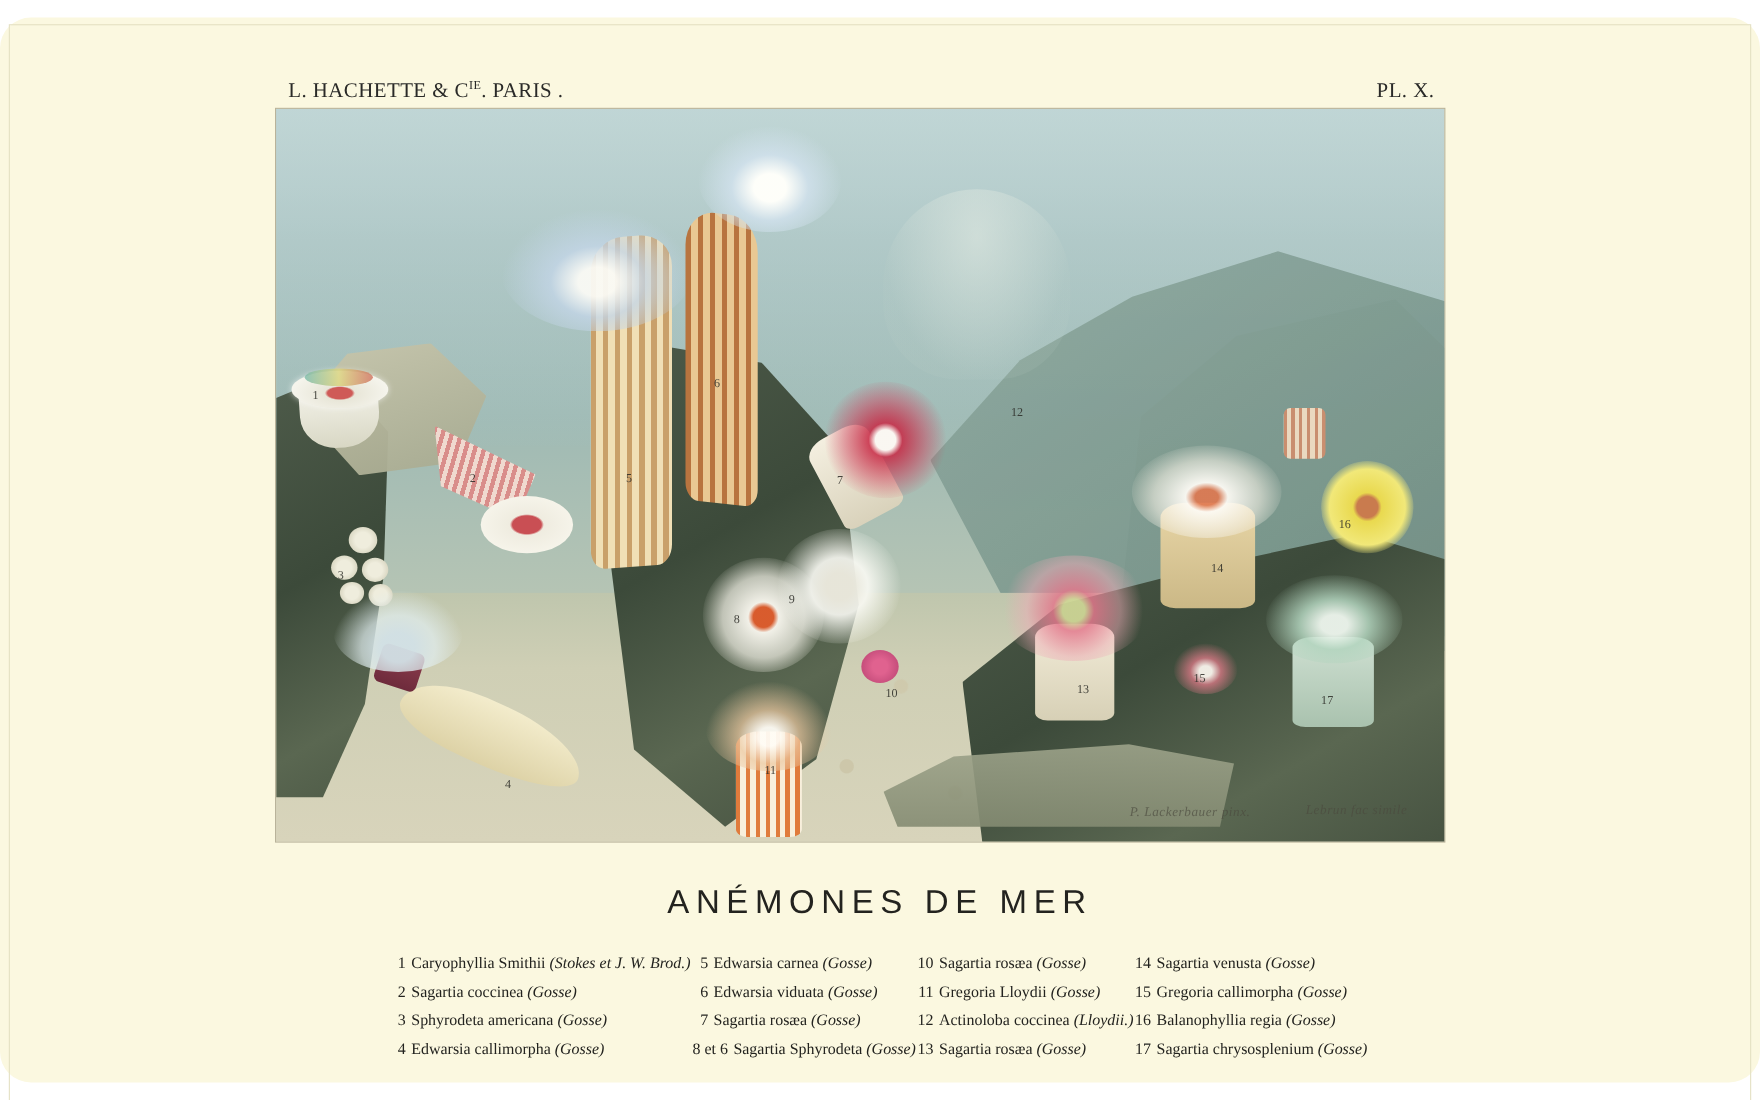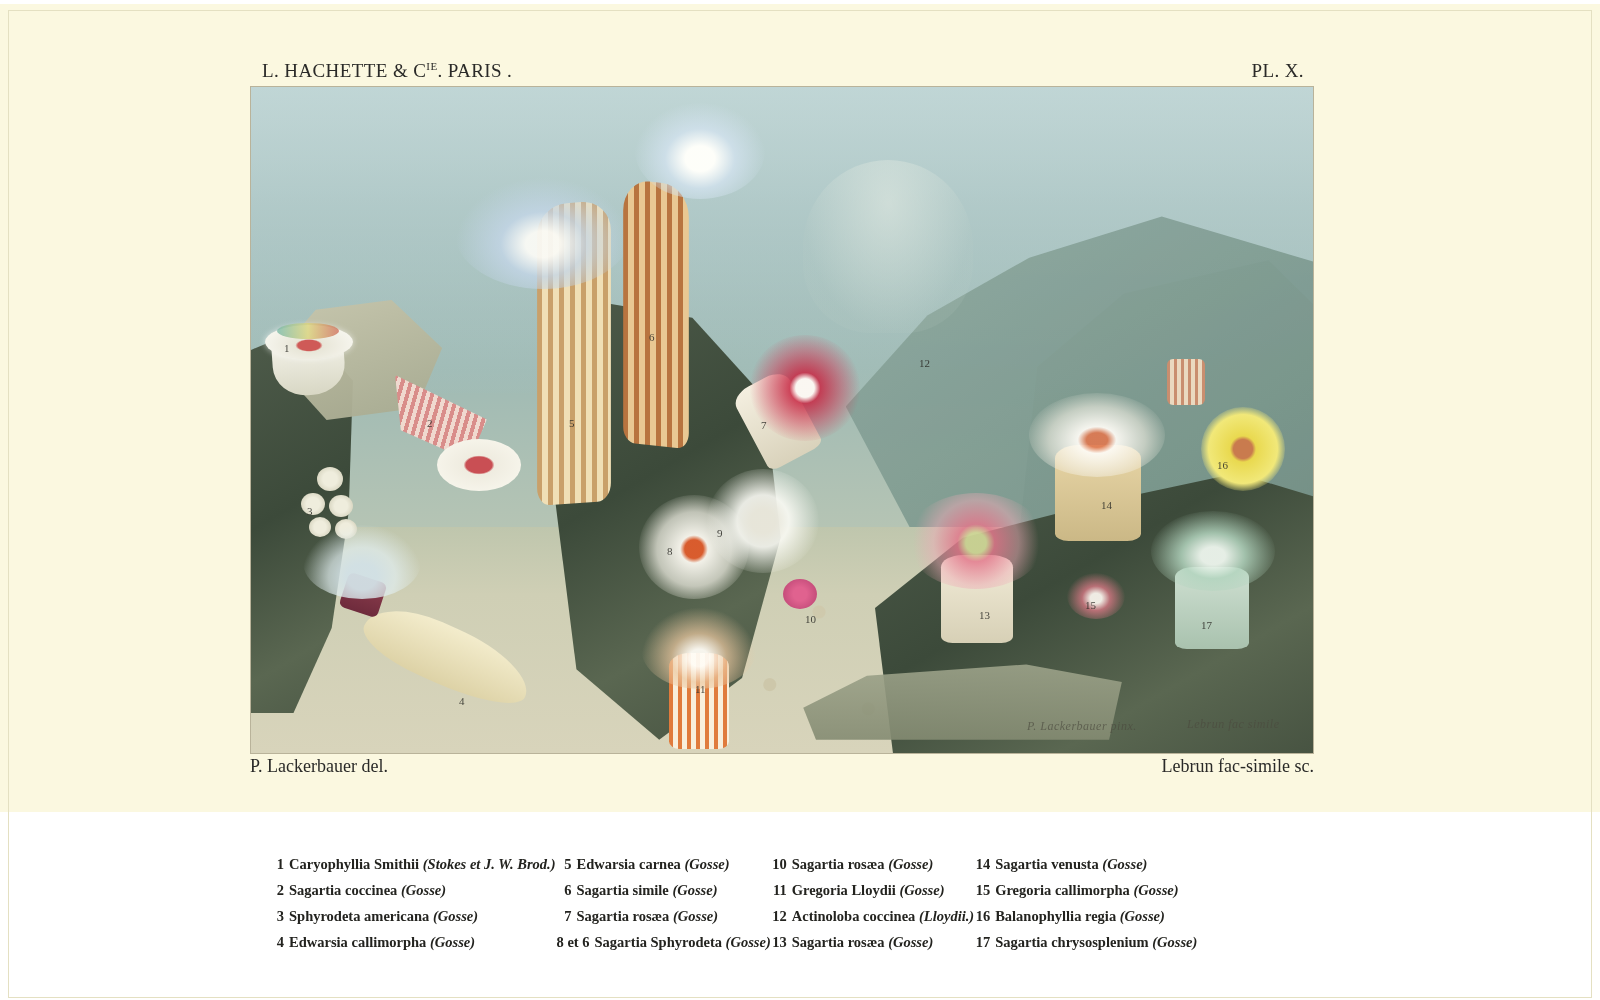--- a/index.html
+++ b/index.html
@@ -8,25 +8,26 @@
     background: #ffffff;
   }
   body {
     width: 1600px;
     height: 1000px;
     overflow: hidden;
     font-family: "Liberation Serif", serif;
   }
   #plate {
     position: absolute;
-    left: 0; top: 4px;
+    left: 0; top: 16px;
     width: 1600px;
-    height: 808px;
+    height: 968px;
     background: #fbf8e0;
     box-sizing: border-box;
+    border-radius: 28px;
   }
   .paper-edge {
     position: absolute;
     left: 8px; top: 6px;
     width: 1584px; height: 988px;
     border: 1px solid #e4e0c2;
     box-sizing: border-box;
     pointer-events: none;
   }
 
@@ -202,22 +203,21 @@
     letter-spacing: 6px;
     color: #23231f;
   }
 
   
   .legend {
     position: absolute;
     left: 268px; top: 852px;
     width: 1060px;
     display: flex;
-    justify-content: flex-start;
-    font-weight: bold;
+    justify-content: center;
   }
   .legend-col {
     display: flex;
     flex-direction: column;
     gap: 9px;
   }
   .legend-item {
     font-size: 14.5px;
     color: #23231f;
     white-space: nowrap;
@@ -403,83 +403,80 @@
            border-radius:26% 26% 16% 16% / 12% 12% 8% 8%;"></div>
       <div class="tentacles" style="left:900px; top:424px; width:124px; height:80px;
            background:radial-gradient(ellipse at 50% 56%, rgba(238,246,238,0.95) 0 14%, rgba(178,212,190,0.85) 36%, rgba(178,212,190,0) 74%);"></div>
       <div class="num" style="left:950px; top:532px;">17</div>
     </div>
 
     <div class="sig" style="left:776px; top:632px;">P. Lackerbauer pinx.</div>
     <div class="sig" style="left:936px; top:630px;">Lebrun fac simile</div>
   </div>
 
-  <div class="credits">
-    <div>P. Lackerbauer del.</div>
-    <div>Lebrun fac-simile sc.</div>
+
+  <div class="plate-title">ANÉMONES DE MER</div>
+
+  <div class="legend">
+
+    <div class="legend-col">
+      <div class="legend-item">
+        <span class="idx">1</span><span>Caryophyllia Smithii</span> <span class="auth">(Stokes et J. W. Brod.)</span>
+      </div>
+      <div class="legend-item">
+        <span class="idx">2</span><span>Sagartia coccinea</span> <span class="auth">(Gosse)</span>
+      </div>
+      <div class="legend-item">
+        <span class="idx">3</span><span>Sphyrodeta americana</span> <span class="auth">(Gosse)</span>
+      </div>
+      <div class="legend-item">
+        <span class="idx">4</span><span>Edwarsia callimorpha</span> <span class="auth">(Gosse)</span>
+      </div>
+    </div>
+
+    <div class="legend-col">
+      <div class="legend-item">
+        <span class="idx">5</span><span>Edwarsia carnea</span> <span class="auth">(Gosse)</span>
+      </div>
+      <div class="legend-item">
+        <span class="idx">6</span><span>Edwarsia viduata</span> <span class="auth">(Gosse)</span>
+      </div>
+      <div class="legend-item">
+        <span class="idx">7</span><span>Sagartia rosæa</span> <span class="auth">(Gosse)</span>
+      </div>
+      <div class="legend-item">
+        <span class="idx" style="min-width:34px;">8 et 6</span><span>Sagartia Sphyrodeta</span> <span class="auth">(Gosse)</span>
+      </div>
+    </div>
+
+    <div class="legend-col">
+      <div class="legend-item">
+        <span class="idx">10</span><span>Sagartia rosæa</span> <span class="auth">(Gosse)</span>
+      </div>
+      <div class="legend-item">
+        <span class="idx">11</span><span>Gregoria Lloydii</span> <span class="auth">(Gosse)</span>
+      </div>
+      <div class="legend-item">
+        <span class="idx">12</span><span>Actinoloba coccinea</span> <span class="auth">(Lloydii.)</span>
+      </div>
+      <div class="legend-item">
+        <span class="idx">13</span><span>Sagartia rosæa</span> <span class="auth">(Gosse)</span>
+      </div>
+    </div>
+
+    <div class="legend-col">
+      <div class="legend-item">
+        <span class="idx">14</span><span>Sagartia venusta</span> <span class="auth">(Gosse)</span>
+      </div>
+      <div class="legend-item">
+        <span class="idx">15</span><span>Gregoria callimorpha</span> <span class="auth">(Gosse)</span>
+      </div>
+      <div class="legend-item">
+        <span class="idx">16</span><span>Balanophyllia regia</span> <span class="auth">(Gosse)</span>
+      </div>
+      <div class="legend-item">
+        <span class="idx">17</span><span>Sagartia chrysosplenium</span> <span class="auth">(Gosse)</span>
+      </div>
+    </div>
+
   </div>
 
-
-  <div class="legend">
-
-    <div class="legend-col">
-      <div class="legend-item">
-        <span class="idx">1</span><span>Caryophyllia Smithii</span> <span class="auth">(Stokes et J. W. Brod.)</span>
-      </div>
-      <div class="legend-item">
-        <span class="idx">2</span><span>Sagartia coccinea</span> <span class="auth">(Gosse)</span>
-      </div>
-      <div class="legend-item">
-        <span class="idx">3</span><span>Sphyrodeta americana</span> <span class="auth">(Gosse)</span>
-      </div>
-      <div class="legend-item">
-        <span class="idx">4</span><span>Edwarsia callimorpha</span> <span class="auth">(Gosse)</span>
-      </div>
-    </div>
-
-    <div class="legend-col">
-      <div class="legend-item">
-        <span class="idx">5</span><span>Edwarsia carnea</span> <span class="auth">(Gosse)</span>
-      </div>
-      <div class="legend-item">
-        <span class="idx">6</span><span>Sagartia simile</span> <span class="auth">(Gosse)</span>
-      </div>
-      <div class="legend-item">
-        <span class="idx">7</span><span>Sagartia rosæa</span> <span class="auth">(Gosse)</span>
-      </div>
-      <div class="legend-item">
-        <span class="idx" style="min-width:34px;">8 et 6</span><span>Sagartia Sphyrodeta</span> <span class="auth">(Gosse)</span>
-      </div>
-    </div>
-
-    <div class="legend-col">
-      <div class="legend-item">
-        <span class="idx">10</span><span>Sagartia rosæa</span> <span class="auth">(Gosse)</span>
-      </div>
-      <div class="legend-item">
-        <span class="idx">11</span><span>Gregoria Lloydii</span> <span class="auth">(Gosse)</span>
-      </div>
-      <div class="legend-item">
-        <span class="idx">12</span><span>Actinoloba coccinea</span> <span class="auth">(Lloydii.)</span>
-      </div>
-      <div class="legend-item">
-        <span class="idx">13</span><span>Sagartia rosæa</span> <span class="auth">(Gosse)</span>
-      </div>
-    </div>
-
-    <div class="legend-col">
-      <div class="legend-item">
-        <span class="idx">14</span><span>Sagartia venusta</span> <span class="auth">(Gosse)</span>
-      </div>
-      <div class="legend-item">
-        <span class="idx">15</span><span>Gregoria callimorpha</span> <span class="auth">(Gosse)</span>
-      </div>
-      <div class="legend-item">
-        <span class="idx">16</span><span>Balanophyllia regia</span> <span class="auth">(Gosse)</span>
-      </div>
-      <div class="legend-item">
-        <span class="idx">17</span><span>Sagartia chrysosplenium</span> <span class="auth">(Gosse)</span>
-      </div>
-    </div>
-
-  </div>
-
 </div>
 
 </body></html>

